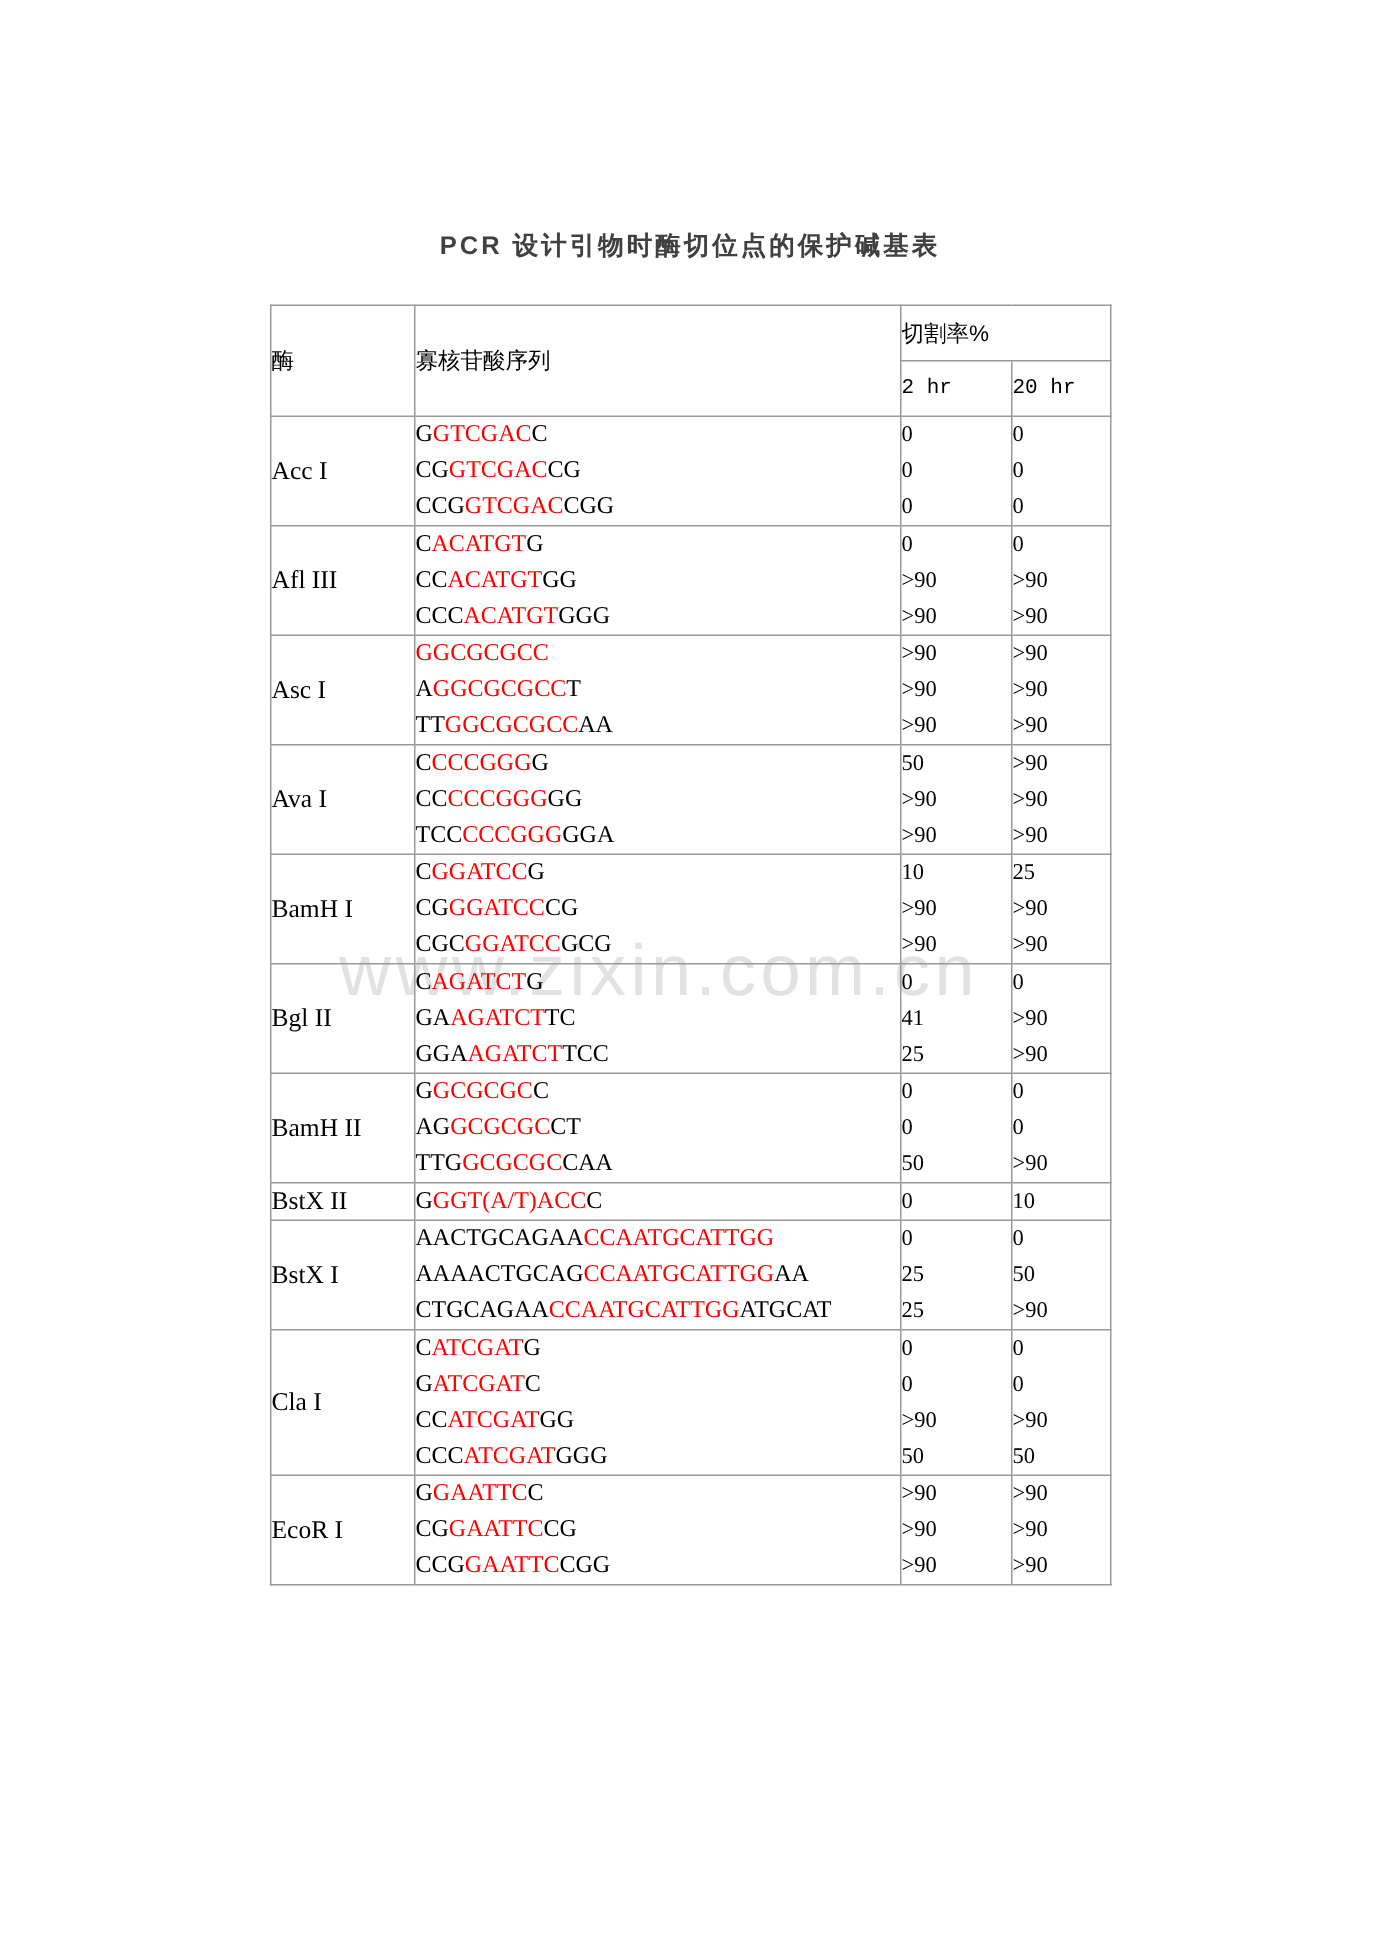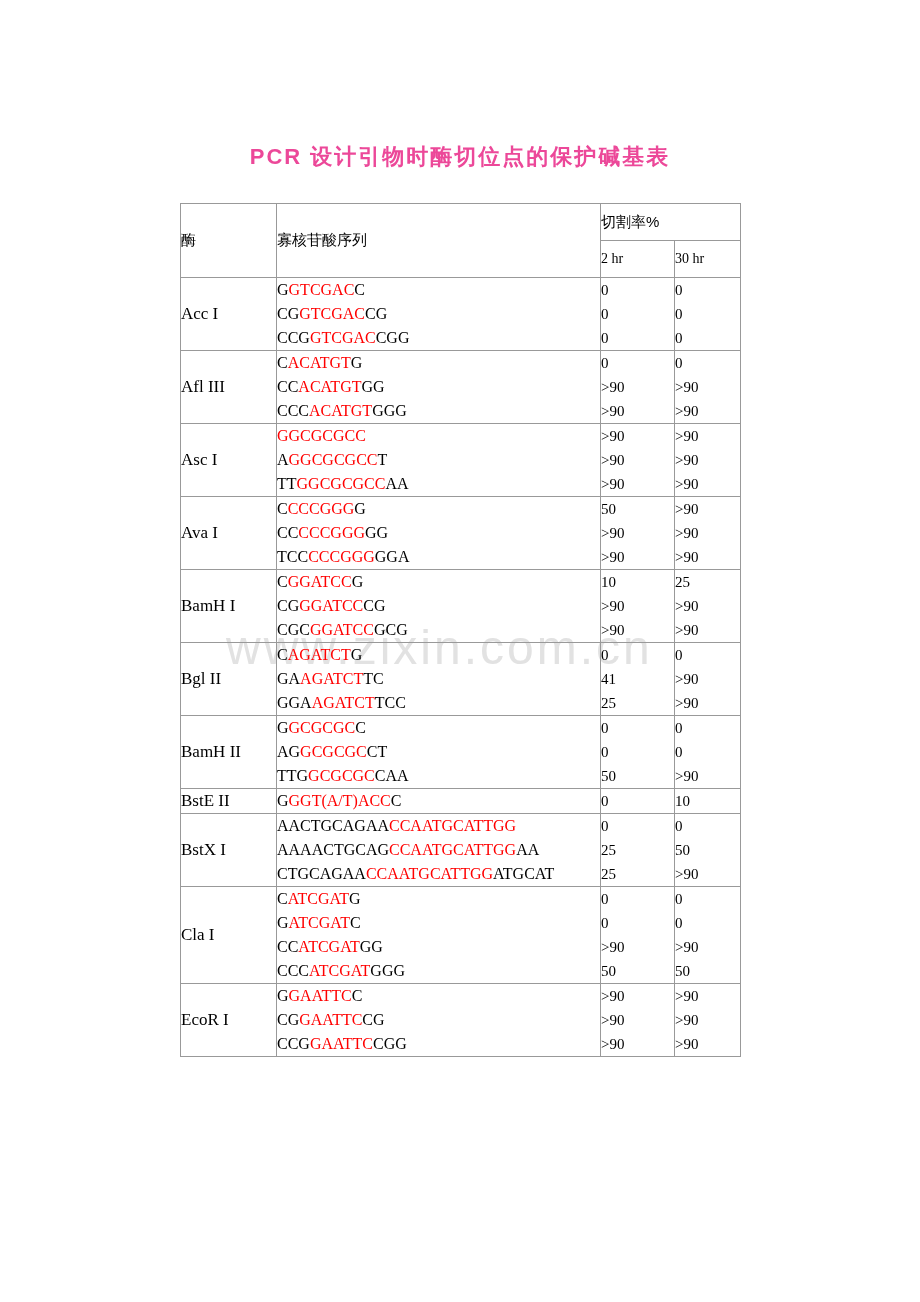--- a/index.html
+++ b/index.html
@@ -6,27 +6,27 @@
   body {
     width: 920px; height: 1302px;
     background: #ffffff;
     position: relative;
     font-family: "Liberation Serif", serif;
     color: #000;
     overflow: hidden;
   }
   .doc-title {
     position: absolute;
-    top: 142px; left: 0; width: 920px;
+    top: 152px; left: 0; width: 920px;
     text-align: center;
     font-family: "Liberation Sans", sans-serif;
     font-weight: bold;
-    font-size: 22px;
+    font-size: 17px;
     letter-spacing: 2px;
-    color: #ec4899;
+    color: #404040;
   }
   .watermark {
     position: absolute;
     top: 620px; left: 226px;
     font-family: "Liberation Sans", sans-serif;
     font-size: 48px;
     letter-spacing: 3px;
     color: var(--watermark-color, #e2e2e2);
     white-space: nowrap;
     z-index: 0;
@@ -46,21 +46,21 @@
     text-align: left;
     vertical-align: middle;
     font-weight: normal;
     background: transparent;
   }
   .hdr-cjk {
     font-family: "Liberation Sans", sans-serif;
     font-size: 15px;
   }
   .hdr-sub {
-    font-family: Liberation Serif, serif;
+    font-family: Liberation Mono, monospace;
     font-size: 14px;
     height: 36px;
   }
   .hdr-top { height: 36px; }
   .enzyme-name {
     font-size: 17px;
     font-family: "Liberation Serif", serif;
     margin-left: 36px;
   }
   .cell-pad { padding: 6px 0; }
@@ -91,21 +91,21 @@
     <col style="width:66px">
   </colgroup>
   <thead>
     <tr>
       <th rowspan="2" class="hdr-cjk">酶</th>
       <th rowspan="2" class="hdr-cjk">寡核苷酸序列</th>
       <th colspan="2" class="hdr-cjk hdr-top">切割率%</th>
     </tr>
     <tr>
       <th class="hdr-sub">2 hr</th>
-      <th class="hdr-sub">30 hr</th>
+      <th class="hdr-sub">20 hr</th>
     </tr>
   </thead>
   <tbody id="table-body">
       <tr>
         <td class="enzyme-name cell-pad">Acc I</td>
         <td class="cell-pad">
           <div class="seq-line"><span class="seq-normal">G</span><span class="seq-site">GTCGAC</span><span class="seq-normal">C</span></div>
           <div class="seq-line"><span class="seq-normal">CG</span><span class="seq-site">GTCGAC</span><span class="seq-normal">CG</span></div>
           <div class="seq-line"><span class="seq-normal">CCG</span><span class="seq-site">GTCGAC</span><span class="seq-normal">CGG</span></div>
         </td>
@@ -222,21 +222,21 @@
           <div class="rate-line">0</div>
           <div class="rate-line">50</div>
         </td>
         <td class="cell-pad">
           <div class="rate-line">0</div>
           <div class="rate-line">0</div>
           <div class="rate-line">&gt;90</div>
         </td>
       </tr>
       <tr>
-        <td class="enzyme-name cell-pad">BstE II</td>
+        <td class="enzyme-name cell-pad">BstX II</td>
         <td class="cell-pad">
           <div class="seq-line"><span class="seq-normal">G</span><span class="seq-site">GGT(A/T)ACC</span><span class="seq-normal">C</span></div>
         </td>
         <td class="cell-pad">
           <div class="rate-line">0</div>
         </td>
         <td class="cell-pad">
           <div class="rate-line">10</div>
         </td>
       </tr>

